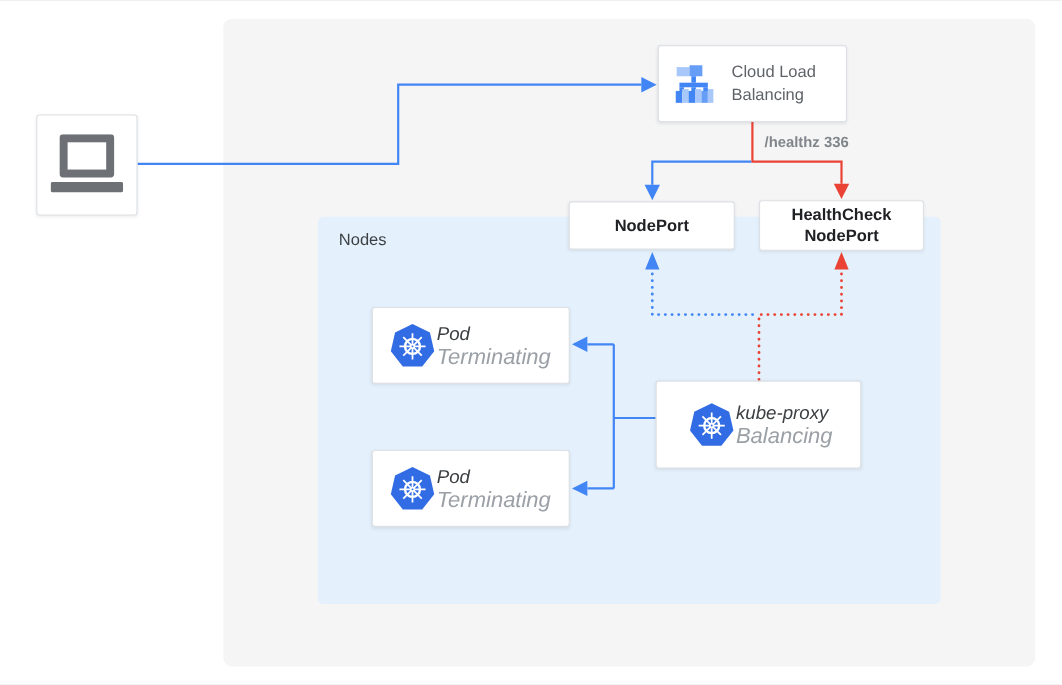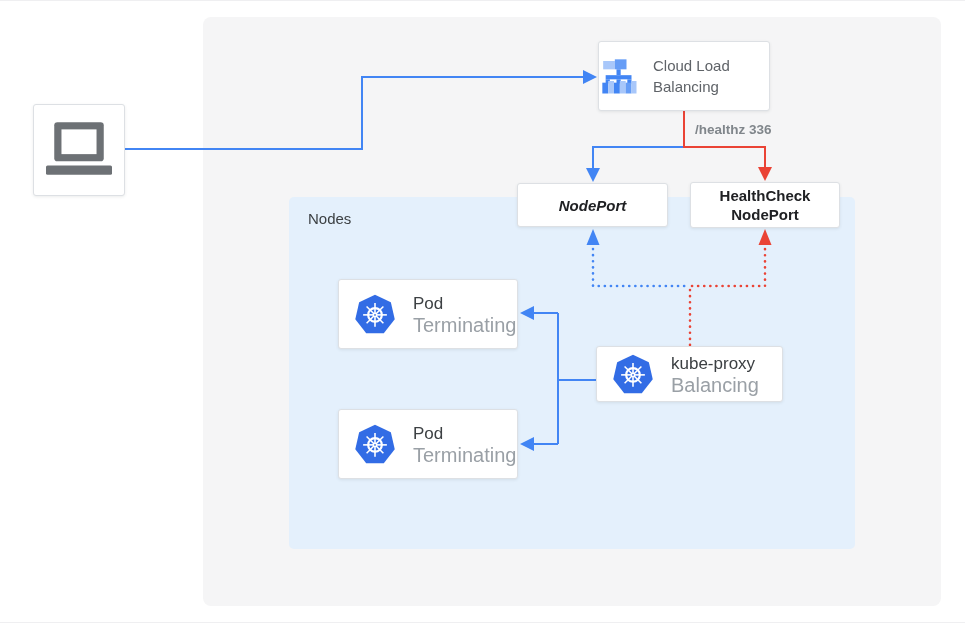--- a/index.html
+++ b/index.html
@@ -25,32 +25,32 @@
   .wire-dot-blue{stroke:var(--blue);stroke-width:2.6px;fill:none;stroke-dasharray:0.1 6;stroke-linecap:round;}
   .wire-dot-red{stroke:var(--red);stroke-width:2.6px;fill:none;stroke-dasharray:0.1 6;stroke-linecap:round;}
   .head-blue{fill:var(--blue);}
   .head-red{fill:var(--red);}
   .node-box{
     position:absolute;background:#fff;border:1px solid var(--border);
     border-radius:3px;box-shadow:0 1px 3px rgba(60,64,67,.10);
     display:flex;align-items:center;box-sizing:border-box;z-index:3;
   }
   .laptop-box{left:33px;top:103px;width:92px;height:92px;justify-content:center;}
-  .lb-box{left:598px;top:40px;width:172px;height:70px;}
+  .lb-box{left:598px;top:40px;width:172px;height:70px;padding-left:12px;}
   .lb-text{font-size:15px;line-height:21px;color:var(--text-lb);width:96px;margin-left:14px;}
   .port-box{justify-content:center;text-align:center;font-weight:700;color:var(--text-port);}
-  .nodeport-box{left:517px;top:182px;width:151px;height:44px;font-size:15px;font-style:italic;}
+  .nodeport-box{left:517px;top:182px;width:151px;height:44px;font-size:15px;}
   .hc-box{left:690px;top:181px;width:150px;height:46px;font-size:15px;line-height:19px;}
   .hc-box .lbl{width:110px;margin:0 auto;}
-  .entity-box .txt{margin-left:16px;}
+  .entity-box .txt{margin-left:0;font-style:italic;}
   .entity-box .title{font-size:17px;color:var(--text-dark);line-height:23px;}
   .entity-box .subtitle{font-size:20px;color:var(--text-gray);line-height:21px;}
   .pod1-box{left:338px;top:278px;width:180px;height:70px;padding-left:14px;}
   .pod2-box{left:338px;top:408px;width:180px;height:70px;padding-left:14px;}
-  .kproxy-box{left:596px;top:345px;width:187px;height:56px;padding-left:14px;}
+  .kproxy-box{left:596px;top:345px;width:187px;height:80px;padding-left:28px;}
   .healthz-label{
     position:absolute;left:695px;top:121px;z-index:4;
     font-size:13.5px;font-weight:700;color:var(--text-healthz);
   }
   .k8s-icon{width:44px;height:44px;flex:0 0 auto;}
   .lb-icon{width:40px;height:38px;flex:0 0 auto;}
   .laptop-icon{width:66px;height:56px;}
 </style>
 </head>
 <body>

